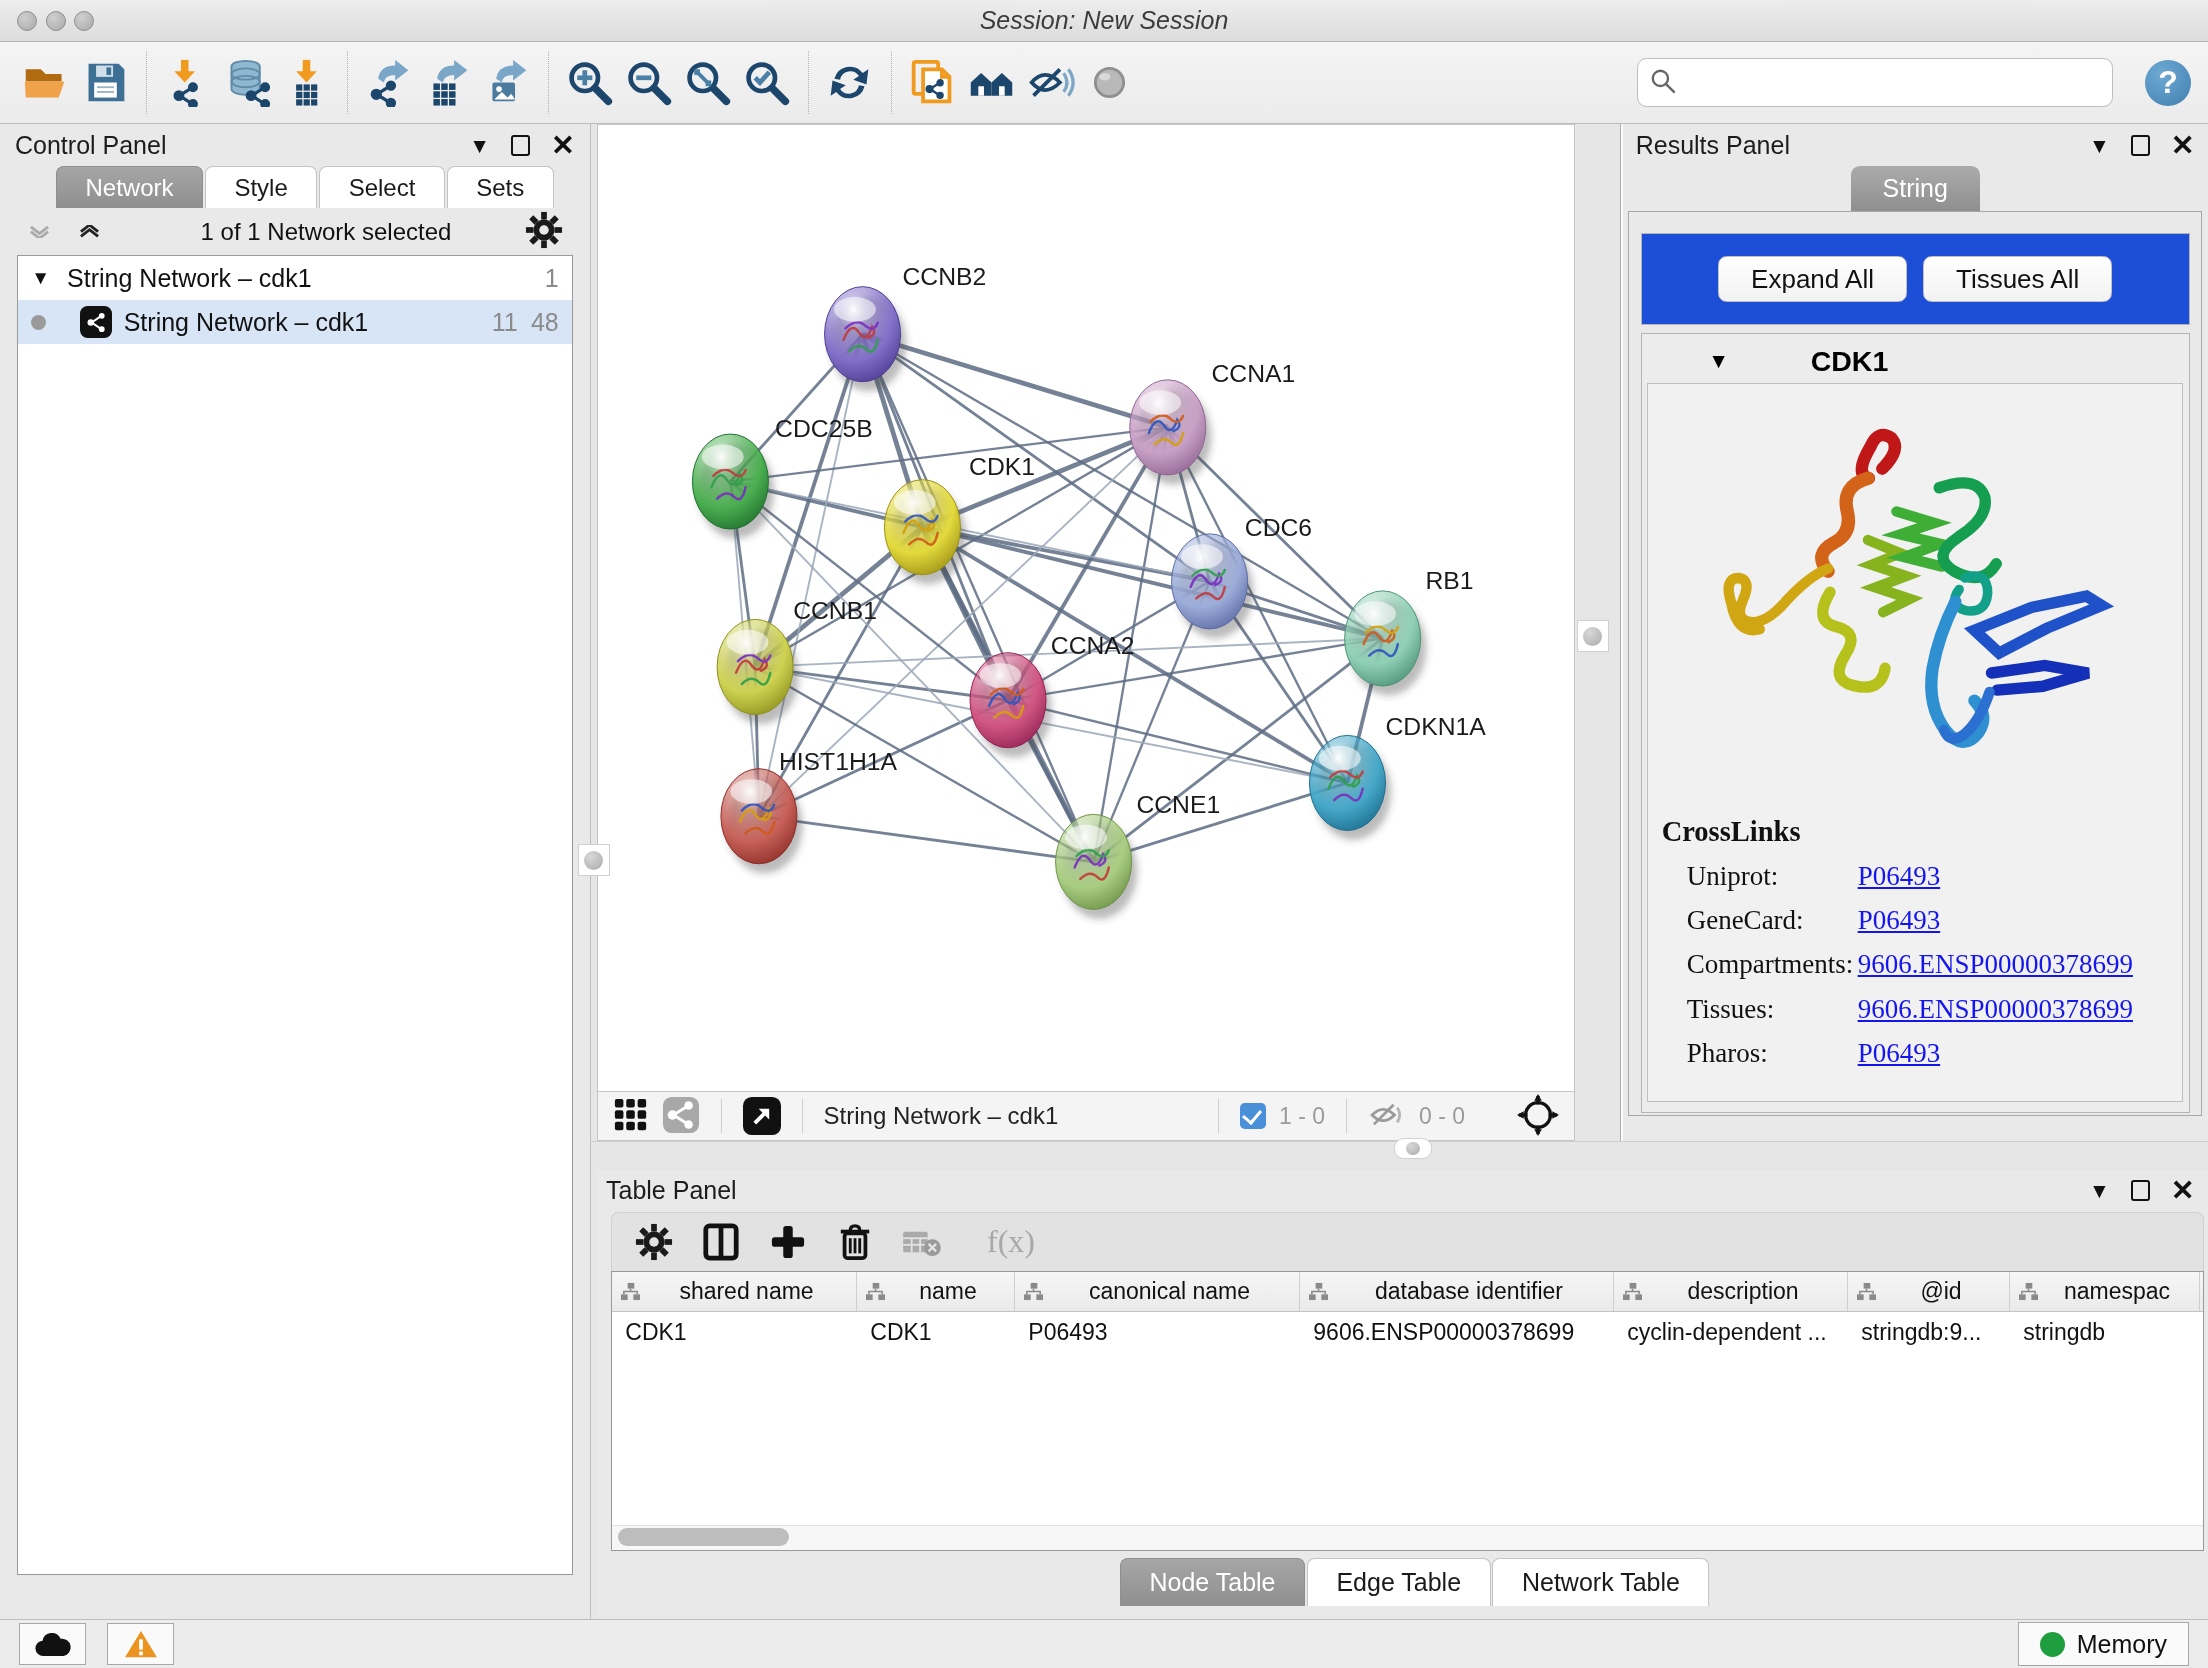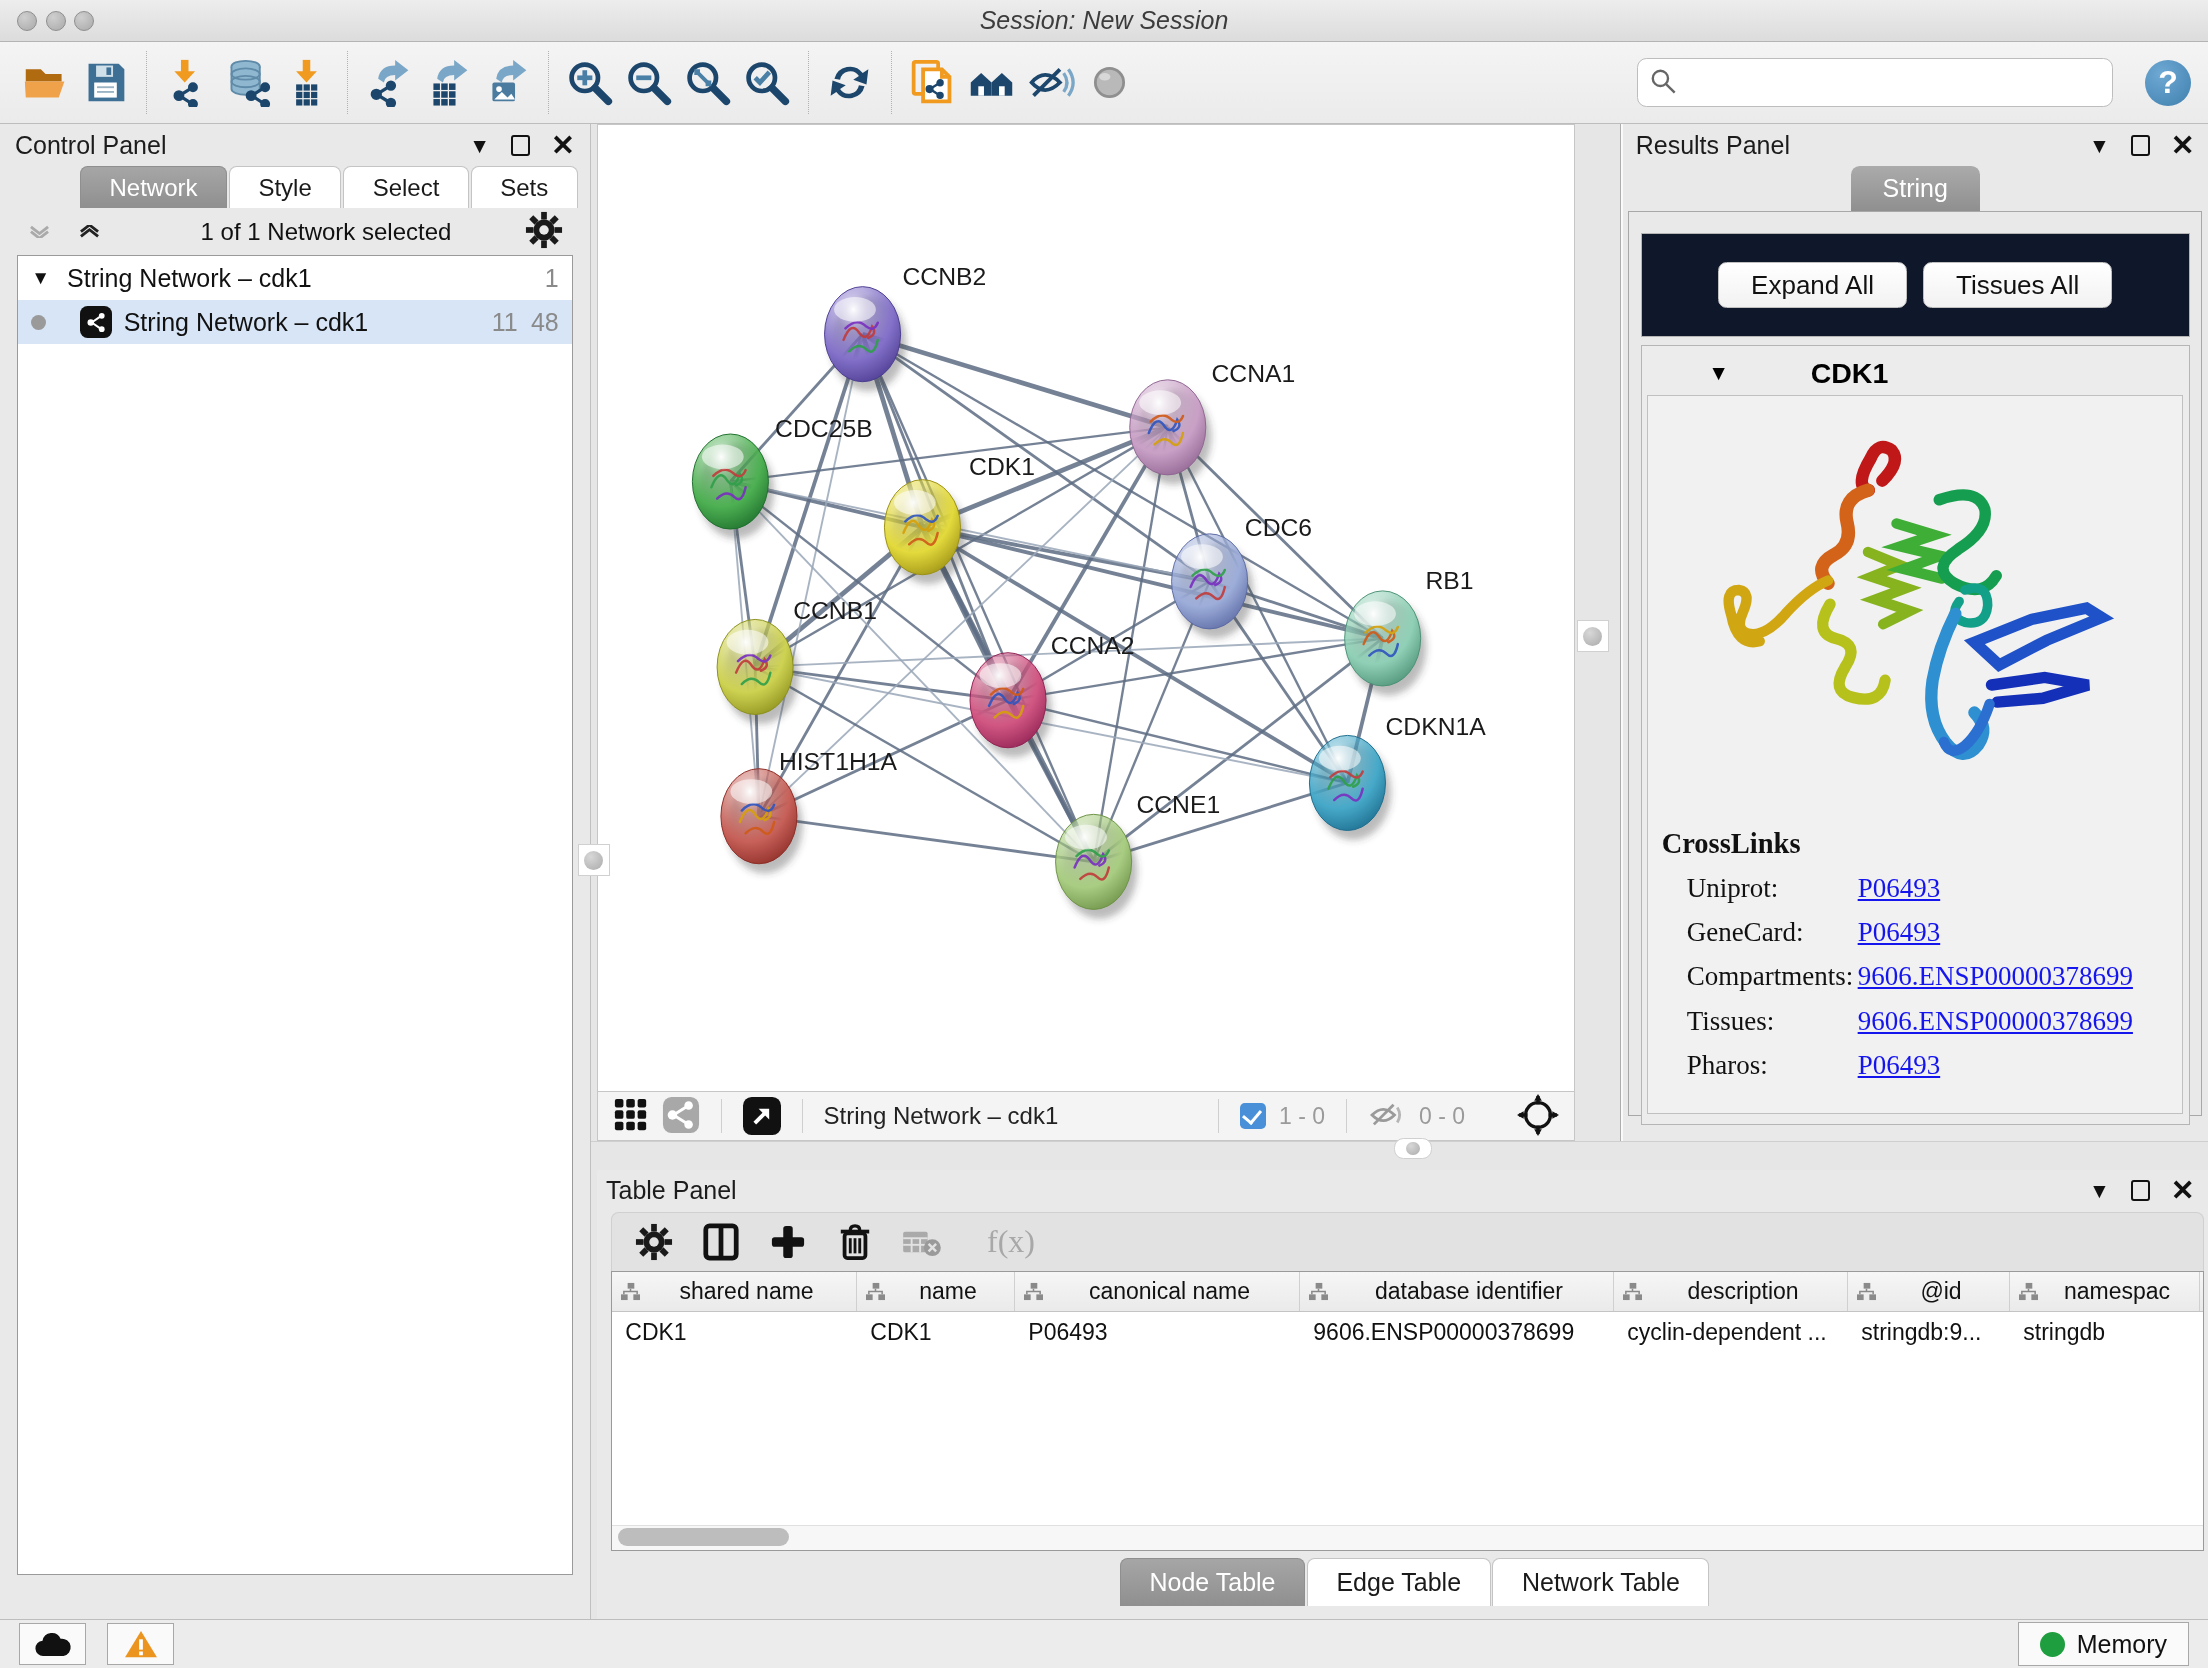--- a/index.html
+++ b/index.html
@@ -44,21 +44,21 @@
   .panel-titlerow { height:42px; display:flex; align-items:center;
     padding:0 15px; font-size:25px; color:#1c1c1c; }
   .panel-ctrls { margin-left:auto; display:flex; align-items:center; gap:21px; }
   .pc { font-size:21px; color:#111; line-height:1; }
   .pc.box { width:19px; height:21px; border:2.9px solid #111; border-radius:2.9px; }
   .pc.x { font-size:28.5px; font-weight:bold; }
 
   
   .control-panel { grid-column:1; grid-row:1/5; background:#e9e9e9;
     border-right:1px solid #c0c0c0; display:flex; flex-direction:column; }
-  .cp-tabs { display:flex; padding-left:80px; height:42px; flex:none; }
+  .cp-tabs { display:flex; padding-left:56px; height:42px; flex:none; }
   .tab { padding:0 28.5px; display:flex; align-items:center; font-size:24px;
     background:#fff; border:1px solid #c4c4c4; border-bottom:none;
     border-radius:7.6px 7.6px 0 0; margin-right:1.9px; color:#1a1a1a; }
   .tab.sel { background:linear-gradient(#a6a6a6,#8f8f8f); color:#fff;
     border-color:#8f8f8f; }
   .cp-statusrow { height:47px; display:flex; align-items:center;
     padding:0 27px; flex:none; }
   .cp-status-text { flex:1; text-align:center; font-size:24px; color:#111; }
   .chev { display:flex; flex-direction:column; gap:1px; margin-right:25px; }
   .tree-box { margin:0 17px; border:1px solid #9a9a9a; background:#fff;
@@ -105,21 +105,21 @@
   .right-split { grid-column:4; grid-row:1/3; }
   .results-panel { grid-column:5; grid-row:1/3; background:#e9e9e9;
     border-left:1.9px solid #adadad; box-shadow:inset 1.9px 0 0 #fbfbfb;
     display:flex; flex-direction:column; overflow:hidden; }
   .rp-tabrow { display:flex; justify-content:center; height:45px; flex:none; }
   .rp-tab { padding:0 32px; background:linear-gradient(#ababab,#8f8f8f);
     color:#fff; font-size:25px; display:flex; align-items:center;
     border-radius:8.6px 8.6px 0 0; }
   .rp-outer { margin:0 7.6px; border:1px solid #a8a8a8; background:#e9e9e9;
     height:905px; flex:none; padding:21px 11.4px 11.4px; }
-  .rp-btnbox { border:1px solid #b5b5b5; background:#0f172a; height:104px;
+  .rp-btnbox { border:1px solid #b5b5b5; background:#1d4ed8; height:92px;
     display:flex; align-items:center; justify-content:center; gap:16px; }
   .rp-btn { background:linear-gradient(#ffffff,#f2f2f2); border:1px solid #c0c0c0;
     border-radius:8.6px; height:46px; padding:0 32px; font-size:26px; color:#111;
     display:flex; align-items:center; }
   .rp-gene { border:1px solid #b5b5b5; margin-top:7.6px; height:780px;
     background:#ececec; padding:5.7px; }
   .rp-gene-hd { height:44px; display:flex; align-items:center; gap:9.5px;
     padding-left:61px; }
   .rp-gene-hd .name { font-size:28.5px; font-weight:bold; margin-left:72px; }
   .rp-content { border:1px solid #c0c0c0; background:#f1f1f1; height:719px;

